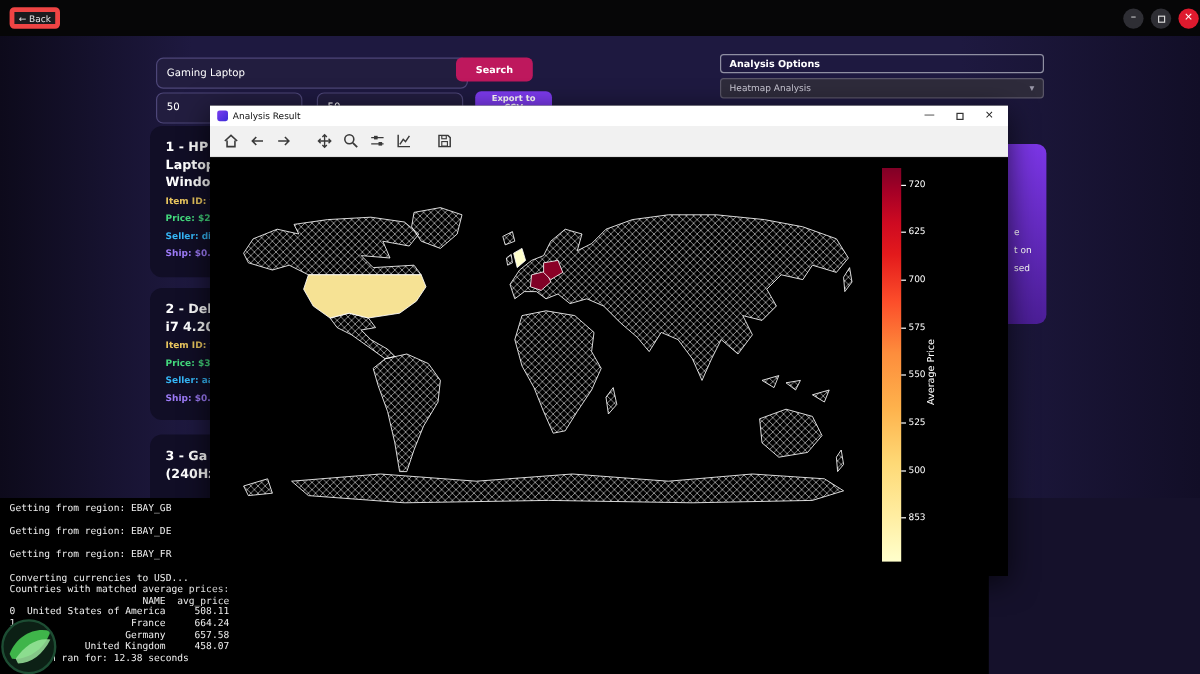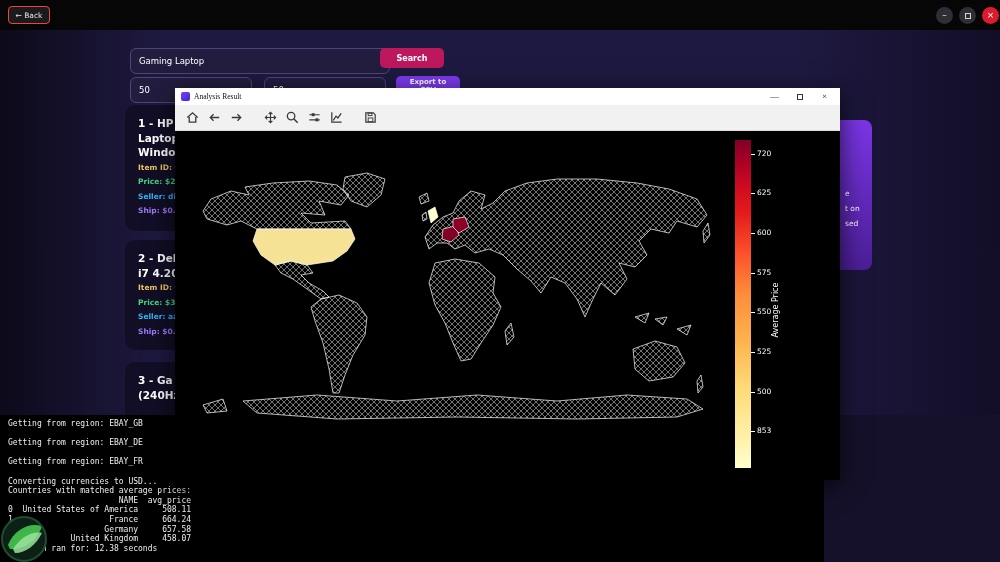--- a/index.html
+++ b/index.html
@@ -2,21 +2,21 @@
 <html><head>
 <meta charset="utf-8">
 <style>
   * { box-sizing: border-box; }
   html,body { margin:0; padding:0; background:#000; }
   body { font-family:"DejaVu Sans", sans-serif; }
   .stage { position:relative; width:1000px; height:562px; overflow:hidden; background:#15112b; }
 
   
   .topbar { position:absolute; left:0; top:0; width:1000px; height:30px; background:#060607; z-index:3; }
-  .back-btn { position:absolute; left:8px; top:6px; width:42px; height:18px; background:#1b1b1e; border:1px solid #ef4444; border-radius:4px; color:#e6e6e6; font-size:7.5px; display:flex; align-items:center; justify-content:center; cursor:default; }
+  .back-btn { position:absolute; left:8px; top:6px; width:42px; height:18px; background:#1b1b1e; border:4px solid #ef4444; border-radius:4px; color:#e6e6e6; font-size:7.5px; display:flex; align-items:center; justify-content:center; cursor:default; }
   .winctl { position:absolute; top:7px; width:17px; height:17px; border-radius:50%; display:flex; align-items:center; justify-content:center; color:#e8e8e8; font-size:9px; line-height:1; }
   .winctl.min { left:936px; background:#2e2e34; }
   .winctl.max { left:959px; background:#2e2e34; }
   .maxbox { width:6px; height:6px; border:1px solid #d6d6d6; }
   .winctl.close { left:982px; background:#de1a2e; color:#fff; }
 
   
   .appbg { position:absolute; left:0; top:30px; width:1000px; height:385px;
            background:linear-gradient(90deg,#0d0a1b 0%,#1e1940 16%,#1e1940 80%,#120e27 100%); }
 
@@ -56,21 +56,21 @@
   
   .terminal { position:absolute; left:0; top:415px; width:824px; height:147px; background:#000; z-index:5; }
   .terminal pre { margin:0; position:absolute; left:8px; top:4px; color:#efefef; font-family:"DejaVu Sans Mono",monospace; font-size:8px; line-height:9.6px; white-space:pre; }
 
   
   .logo { position:absolute; left:0; top:514px; width:48px; height:48px; z-index:20; }
 
   
   .figwin { position:absolute; left:175px; top:88px; width:665px; height:392px; z-index:10;
             box-shadow:0 6px 24px rgba(0,0,0,.7); background:#000; }
-  .figtitle { height:17px; background:#ffffff; display:flex; align-items:center; padding:0 3px;font-family:Liberation Serif, serif; }
+  .figtitle { height:17px; background:#ffffff; display:flex; align-items:center; padding:0 3px; }
   .figicon { width:9px; height:9px; border-radius:2px; background:linear-gradient(135deg,#7a3df0,#3b2bd6); margin:0 4px 0 3px; }
   .figtitle .t { font-size:7.5px; color:#101010; flex:1; }
   .figctl { width:25px; height:17px; display:flex; align-items:center; justify-content:center; color:#222; font-size:9px; line-height:1; }
   .figctl .box { width:6px; height:6px; border:1px solid #333; }
   .figtoolbar { height:26px; background:#f1f1f1; border-bottom:1px solid #dedede; display:flex; align-items:center; padding-left:8px; gap:4px; }
   .ticon { width:18px; height:18px; display:flex; align-items:center; justify-content:center; border-radius:3px; }
   .tgap { width:8px; }
   .figcanvas { position:relative; width:665px; height:349px; background:#000; overflow:hidden; }
 
   .worldmap { position:absolute; left:22px; top:40px; }
@@ -101,20 +101,28 @@
   </div>
 
   <div class="appbg"></div>
 
   <input class="text-input inp-query" value="Gaming Laptop" style="">
   <button class="btn-purple btn-search">Search</button>
   <input class="text-input inp-min" value="50" style="">
   <input class="text-input inp-max" value="50" style="">
   <button class="btn-purple btn-export">Export to CSV</button>
 
+  <div class="panel">
+    <div class="panel-title">Analysis Options</div>
+    <div class="dropdown">
+      <span>Heatmap Analysis</span>
+      <span class="chev">▾</span>
+    </div>
+    <div class="metrics">Choose heatmap analysis metrics:</div>
+  </div>
 
   <div class="fragment">
     <div>e</div>
     <div>t on</div>
     <div>sed</div>
   </div>
 
   <div class="card card1">
     <div class="title">1 - HP
 Laptop
@@ -283,21 +291,21 @@
       <div class="cbtickmark" style="top:23px"></div>
       <div class="cbtickmark" style="top:62px"></div>
       <div class="cbtickmark" style="top:102px"></div>
       <div class="cbtickmark" style="top:142px"></div>
       <div class="cbtickmark" style="top:181px"></div>
       <div class="cbtickmark" style="top:221px"></div>
       <div class="cbtickmark" style="top:261px"></div>
       <div class="cbtickmark" style="top:300px"></div>
       <span class="cbtick" style="top:18px">720</span>
       <span class="cbtick" style="top:57px">625</span>
-      <span class="cbtick" style="top:97px">600</span>
+      <span class="cbtick" style="top:97px">700</span>
       <span class="cbtick" style="top:137px">575</span>
       <span class="cbtick" style="top:176px">550</span>
       <span class="cbtick" style="top:216px">525</span>
       <span class="cbtick" style="top:256px">500</span>
       <span class="cbtick" style="top:295px">853</span>
       <div class="cblabel">Average Price</div>
     </div>
   </div>
 
 </div>

